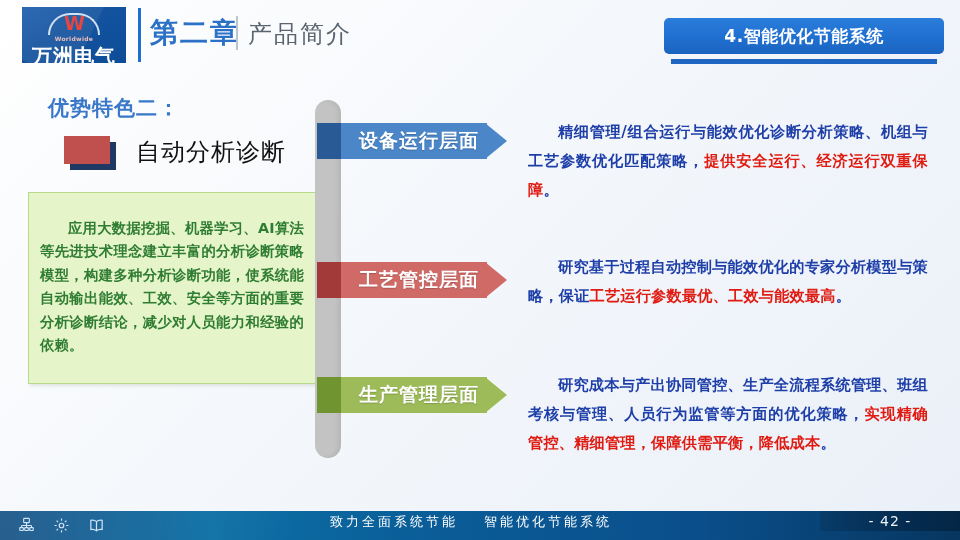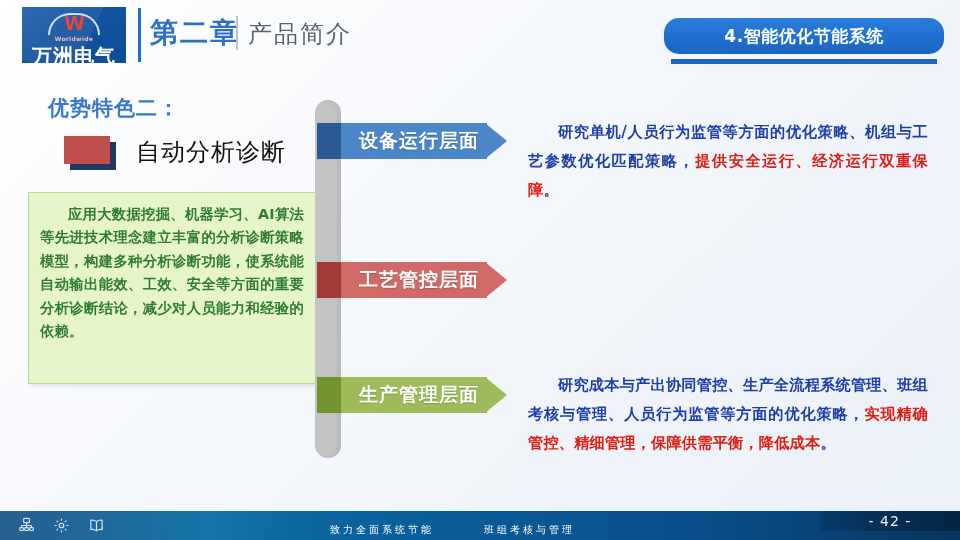--- a/index.html
+++ b/index.html
@@ -31,36 +31,36 @@
 
   .hdr-divider{position:absolute;left:138px;top:8px;width:3px;height:54px;
     background:#1f6fd0;}
   .chapter{position:absolute;left:150px;top:14px;font-size:28px;font-weight:bold;
     color:#2b72c6;letter-spacing:2px;}
   .chapter-sep{position:absolute;left:236px;top:16px;width:2px;height:34px;background:#b9c4d0;}
   .chapter-sub{position:absolute;left:248px;top:18px;font-size:24px;color:#5a6470;letter-spacing:2px;}
 
   .badge{position:absolute;left:664px;top:18px;width:280px;height:36px;
     background:linear-gradient(180deg,#2a7ddb 0%,#1f6fd0 55%,#1b64c0 100%);
-    border-radius:15px;display:flex;align-items:center;justify-content:center;}
+    border-radius:5px;display:flex;align-items:center;justify-content:center;}
   .badge span{color:#ffffff;font-size:17px;font-weight:bold;letter-spacing:.5px;}
   .badge-underline{position:absolute;left:671px;top:59px;width:266px;height:5px;
     background:#1f66c2;}
 
   
   .feature-title{position:absolute;left:48px;top:94px;font-size:21px;font-weight:bold;
     color:#3a78c9;letter-spacing:1px;}
   .sq-shadow{position:absolute;left:70px;top:142px;width:46px;height:28px;background:#1f3864;}
   .sq-red{position:absolute;left:64px;top:136px;width:46px;height:28px;background:#c0504d;}
   .feature-sub{position:absolute;left:136px;top:136px;font-size:24px;color:#111111;
     letter-spacing:1px;}
 
   .greenbox{position:absolute;left:28px;top:192px;width:288px;height:192px;
     background:#e6f5c9;border:1px solid #b9d98a;box-sizing:border-box;
-    padding:10px 11px 0 11px;box-shadow:2px 2px 3px rgba(120,140,100,.18);}
+    padding:24px 11px 0 11px;box-shadow:2px 2px 3px rgba(120,140,100,.18);}
   .greenbox p{margin:0;font-size:14.3px;line-height:23.4px;color:#2f7d32;
     font-weight:bold;text-indent:28px;text-align:justify;letter-spacing:.2px;}
 
   
   .spine{position:absolute;left:315px;top:100px;width:26px;height:358px;
     background:#c3c3c3;border-radius:13px;
     box-shadow:inset -3px 0 4px rgba(0,0,0,.07);}
 
   
   .chev{position:absolute;height:36px;display:flex;align-items:center;}
@@ -95,22 +95,22 @@
   #para3{left:528px;top:371px;}
 
   
   .footer{position:absolute;left:0;top:511px;width:960px;height:29px;
     background:linear-gradient(90deg,#0b4a80 0%,#0d6fa5 22%,#0a5c97 46%,#0a4f8c 72%,#07365f 100%);}
   .footer:before{content:"";position:absolute;left:0;top:0;width:300px;height:29px;
     background:linear-gradient(100deg,rgba(255,255,255,.12),rgba(255,255,255,0));}
   .fnav{position:absolute;top:0;height:29px;display:flex;align-items:center;}
   .ficon{width:17px;height:17px;opacity:.92;}
   #fi1{left:18px;}#fi2{left:53px;}#fi3{left:88px;}
-  .fslogan{position:absolute;top:8px;height:21px;display:flex;align-items:center;
-    color:#ffffff;font-size:10px;letter-spacing:3px;}
+  .fslogan{position:absolute;top:0;height:21px;display:flex;align-items:center;
+    color:#ffffff;font-size:13px;letter-spacing:3px;}
   #fs1{left:330px;}#fs2{left:484px;}
   .fpage{position:absolute;right:0;top:0;width:140px;height:20px;
     background:linear-gradient(90deg,rgba(4,38,70,.25),#042646);
     display:flex;align-items:center;justify-content:center;
     color:#eaf2fa;font-size:14px;letter-spacing:1px;}
 </style>
 </head>
 <body>
 
 <div class="slide">
@@ -160,22 +160,23 @@
     <div class="txt">工艺管控层面</div>
   </div>
 
   <div class="chev" id="chev3">
     <div class="cap"></div>
     <div class="body"></div>
     <div class="arrow"></div>
     <div class="txt">生产管理层面</div>
   </div>
 
-  <div class="para" id="para1"><span>研究单机/人员行为监管等方面的优化策略、机组与工艺参数优化匹配策略，</span><span class="em">提供安全运行、经济运行双重保障</span><span>。</span></div>
-
+  <div class="para" id="para1"><span>精细管理/组合运行与能效优化诊断分析策略、机组与工艺参数优化匹配策略，</span><span class="em">提供安全运行、经济运行双重保障</span><span>。</span></div>
+
+  <div class="para" id="para2"><span>研究基于过程自动控制与能效优化的专家分析模型与策略，保证</span><span class="em">工艺运行参数最优、工效与能效最高</span><span>。</span></div>
 
   <div class="para" id="para3"><span>研究成本与产出协同管控、生产全流程系统管理、班组考核与管理、人员行为监管等方面的优化策略，</span><span class="em">实现精确管控、精细管理，保障供需平衡，降低成本</span><span>。</span></div>
 
   <div class="footer">
 
     <div class="fnav" id="fi1">
       <svg class="ficon" viewBox="0 0 24 24" fill="none" stroke="#dff0ff" stroke-width="1.6">
         <rect x="8" y="2" width="8" height="6" rx="1"></rect>
         <path d="M12 8v4M5 12h14M5 12v3M12 12v3M19 12v3"></path>
         <rect x="2.5" y="15" width="5" height="4" rx="0.6"></rect>
@@ -192,18 +193,18 @@
     </div>
 
     <div class="fnav" id="fi3">
       <svg class="ficon" viewBox="0 0 24 24" fill="none" stroke="#dff0ff" stroke-width="1.7">
         <path d="M12 6.5C10 4.6 6.8 4.2 4 4.6v13c2.8-.4 6 0 8 1.9 2-1.9 5.2-2.3 8-1.9v-13c-2.8-.4-6 0-8 1.9z"></path>
         <path d="M12 6.5v12.9"></path>
       </svg>
     </div>
 
     <div class="fslogan" id="fs1">致力全面系统节能</div>
-    <div class="fslogan" id="fs2">班组考核与管理</div>
+    <div class="fslogan" id="fs2">智能优化节能系统</div>
 
     <div class="fpage">- 42 -</div>
   </div>
 
 </div>
 
 </body></html>

